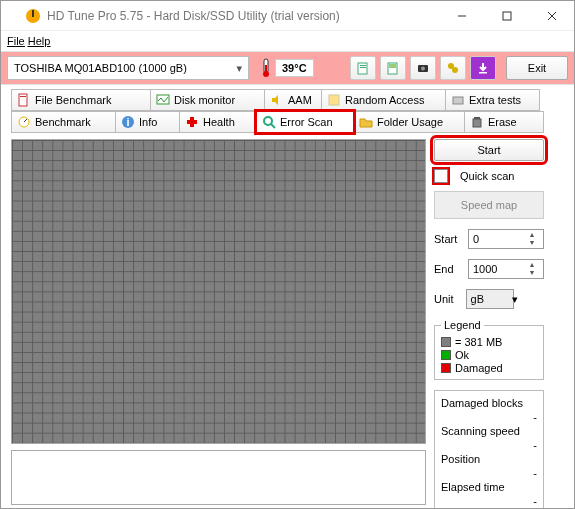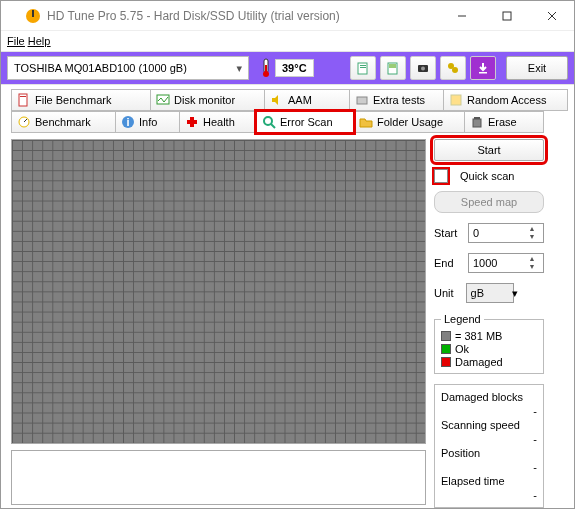--- a/index.html
+++ b/index.html
@@ -5,21 +5,21 @@
 * { box-sizing: border-box; margin: 0; padding: 0; font-family: "Segoe UI", Tahoma, sans-serif; font-size: 11px; }
 body { background: #fff; width: 575px; height: 509px; overflow: hidden; border: 1px solid #999; }
 .titlebar { height: 30px; display: flex; align-items: center; padding: 0 0 0 24px; background: #fff; border-bottom: 1px solid #eee; }
 .titlebar-icon { width: 16px; height: 16px; margin-right: 6px; display: inline-block; }
 .titlebar-title { flex: 1; color: #777; font-size: 12px; }
 .win-btns { display: flex; }
 .win-btn { width: 45px; height: 29px; display: flex; align-items: center; justify-content: center; color: #333; }
 .menubar { height: 20px; display: flex; align-items: center; padding: 0 6px; gap: 3px; }
 .menubar span { text-decoration: underline; text-decoration-color: #000; text-underline-offset: 1px; }
 .menubar .mi { color: #000; }
-.toolbar { height: 34px; border-top: 1px solid #e3e3e3; border-bottom: 1px solid #e3e3e3; background: #8b5cf6; display: flex; align-items: center; padding: 0 6px; gap: 4px; }
+.toolbar { height: 34px; border-top: 1px solid #e3e3e3; border-bottom: 1px solid #e3e3e3; background: #fca5a5; display: flex; align-items: center; padding: 0 6px; gap: 4px; }
 .drive-select { width: 242px; height: 24px; border: 1px solid #bbb; background: #fff; display: flex; align-items: center; padding: 0 6px; justify-content: space-between; }
 .drive-select .chev { color: #555; }
 .temp { display: flex; align-items: center; gap: 4px; margin-left: 8px; }
 .thermo { width: 10px; height: 20px; }
 .temp-box { background: #fff; border: 1px solid #ccc; padding: 2px 6px; font-weight: bold; color: #000; }
 .spacer { flex: 1; }
 .tbtn { width: 26px; height: 24px; border: 1px solid #ccc; background: linear-gradient(#fff,#eee); display: flex; align-items: center; justify-content: center; border-radius: 2px; }
 .exit-btn { width: 62px; height: 24px; border: 1px solid #aaa; background: linear-gradient(#fff,#eee); display: flex; align-items: center; justify-content: center; border-radius: 2px; margin-left: 6px; }
 .tabs { padding: 4px 10px 0 10px; }
 .tab-row { display: flex; }
@@ -34,21 +34,21 @@
   background-image:
     linear-gradient(to right, #5a5a5a 1px, transparent 1px),
     linear-gradient(to bottom, #5a5a5a 1px, transparent 1px);
   background-size: 10.1px 10.1px;
 }
 .result-box { width: 415px; height: 55px; border: 1px solid #aaa; background: #fff; margin-top: 6px; }
 .side { width: 110px; display: flex; flex-direction: column; gap: 4px; }
 .start-btn { height: 22px; border: 1px solid #aaa; background: linear-gradient(#fff,#eee); display:flex; align-items:center; justify-content:center; border-radius:2px; outline: 3px solid #e30000; outline-offset: 1px; }
 .chk-row { display:flex; align-items:center; gap:12px; margin-top:4px; }
 .chk-box { width:14px; height:14px; border:1px solid #888; outline: 2px solid #e30000; outline-offset: 0; }
-.speedmap-btn { height: 22px; border:1px solid #ccc; background:#eee; color:#888; display:flex; align-items:center; justify-content:center; border-radius:8px; margin-top:4px; }
+.speedmap-btn { height: 28px; border:1px solid #ccc; background:#eee; color:#888; display:flex; align-items:center; justify-content:center; border-radius:0; margin-top:4px; }
 .field-row { display:flex; align-items:center; gap:4px; margin-top:6px; }
 .field-row label { width: 30px; }
 .numbox { flex:1; height:20px; border:1px solid #999; display:flex; align-items:center; padding:0 4px; background:#fff; justify-content: space-between; }
 .spin { width:14px; display:flex; flex-direction:column; font-size:7px; line-height:8px; text-align:center; color:#555; }
 .unit-row { display:flex; align-items:center; gap:12px; margin-top:6px; }
 .unit-sel { width:48px; height:20px; border:1px solid #999; background:#eee; display:flex; align-items:center; justify-content:space-between; padding:0 4px;gap:28px; }
 fieldset { border:1px solid #bbb; padding:4px 6px; margin-top:6px; }
 legend { padding:0 3px; font-size:11px; }
 .leg-row { display:flex; align-items:center; gap:4px; margin:1px 0; }
 .leg-sw { width:10px; height:10px; display:inline-block; border:1px solid #555; }
@@ -153,43 +153,43 @@
       </div>
     <div class="tab" style="width:115px">
         <span class="icon">
           <svg viewBox="0 0 14 14">
             <rect x="1" y="2" width="12" height="9" fill="#fff" stroke="#393"></rect>
             <polyline points="2,8 5,5 8,9 12,4" fill="none" stroke="#393"></polyline>
           </svg>
         </span>
         <span>Disk monitor</span>
       </div>
-    <div class="tab" style="width:86px">
+    <div class="tab" style="width:58px">
         <span class="icon">
           <svg viewBox="0 0 14 14">
             <path d="M2 5 h3 l3 -3 v10 l-3 -3 h-3 z" fill="#e6b800"></path>
           </svg>
         </span>
         <span>AAM</span>
       </div>
+    <div class="tab" style="width:125px">
+        <span class="icon">
+          <svg viewBox="0 0 14 14">
+            <rect x="2" y="2" width="10" height="10" fill="#ffe08a" stroke="#cc9"></rect>
+          </svg>
+        </span>
+        <span>Random Access</span>
+      </div>
     <div class="tab" style="width:95px">
         <span class="icon">
           <svg viewBox="0 0 14 14">
             <rect x="2" y="4" width="10" height="7" fill="#ccc" stroke="#888"></rect>
           </svg>
         </span>
         <span>Extra tests</span>
-      </div>
-    <div class="tab" style="width:125px">
-        <span class="icon">
-          <svg viewBox="0 0 14 14">
-            <rect x="2" y="2" width="10" height="10" fill="#ffe08a" stroke="#cc9"></rect>
-          </svg>
-        </span>
-        <span>Random Access</span>
       </div>
   </div>
   <div class="tab-row">
     <div class="tab" style="width:105px">
         <span class="icon">
           <svg viewBox="0 0 14 14">
             <circle cx="7" cy="7" r="5" fill="#fff" stroke="#e6b800"></circle>
             <line x1="7" y1="7" x2="10" y2="4" stroke="#333"></line>
           </svg>
         </span>

